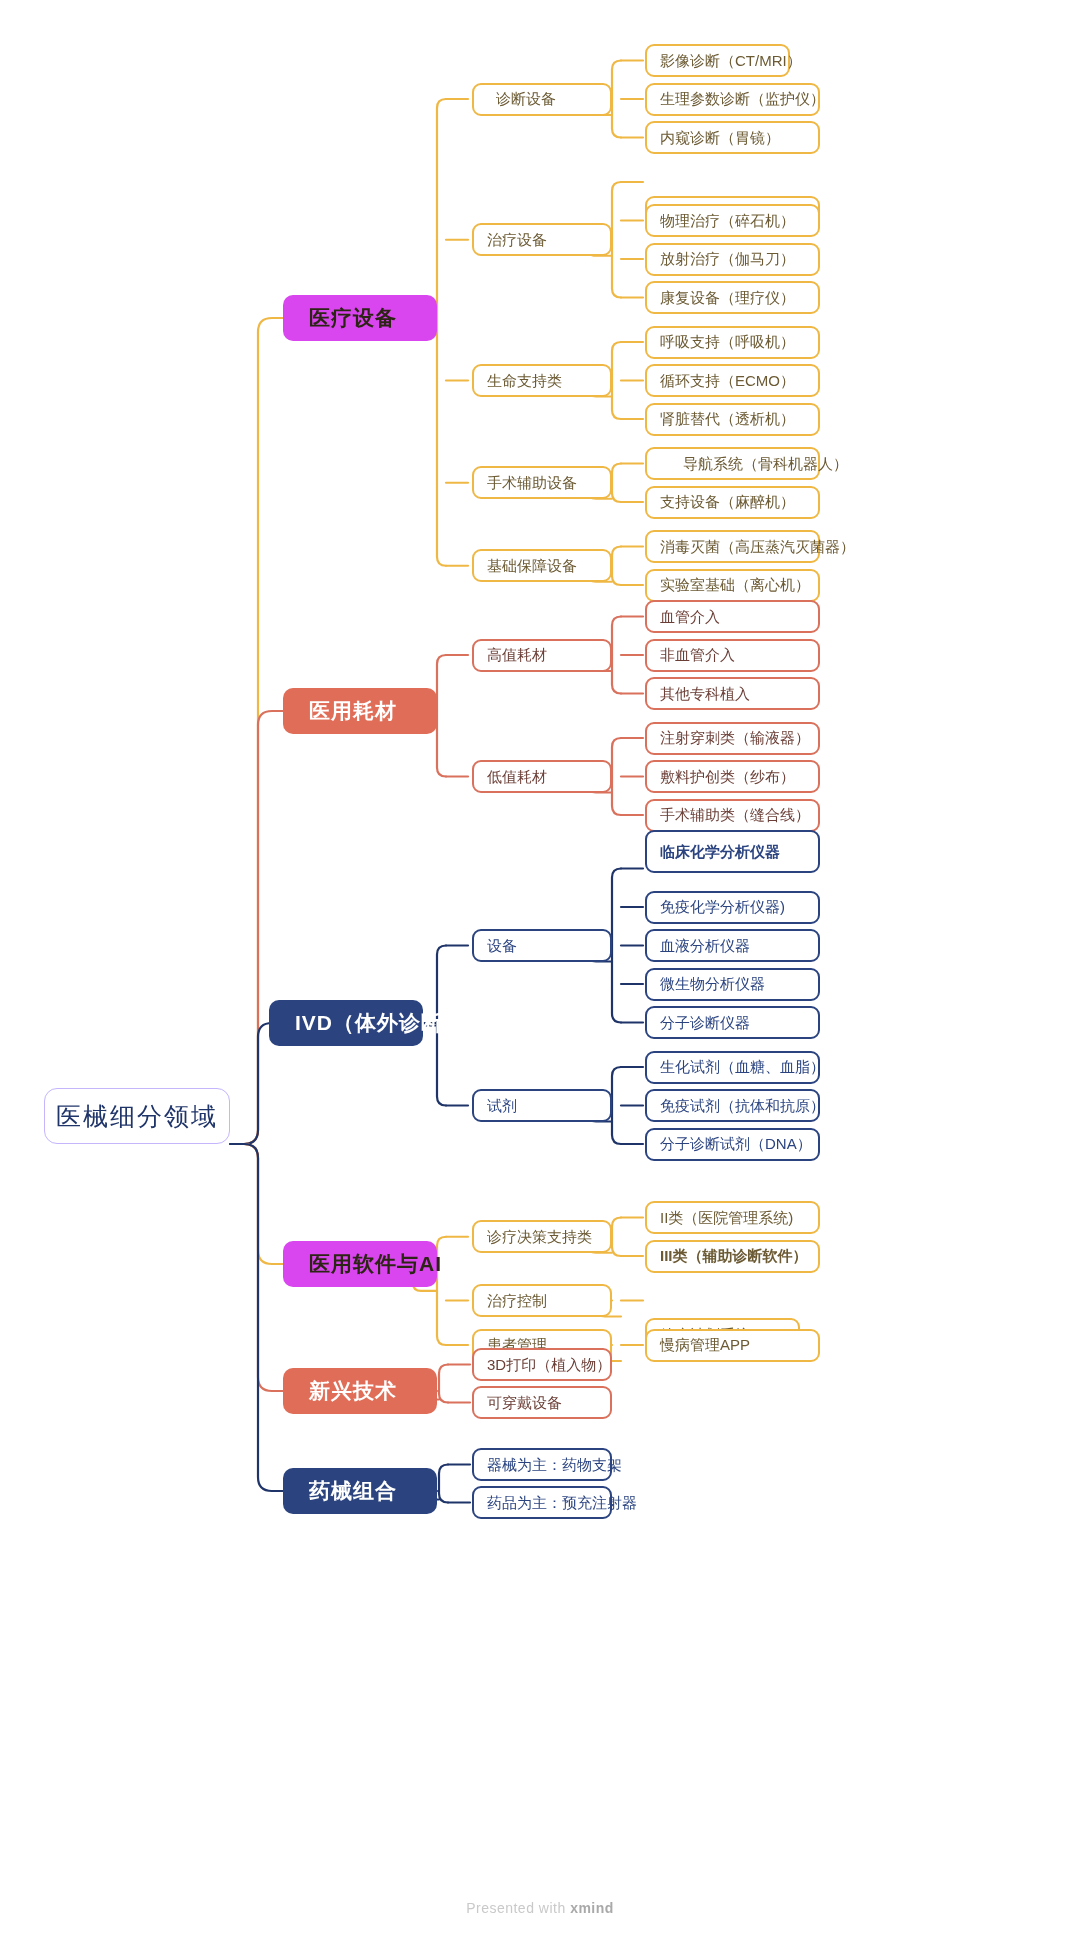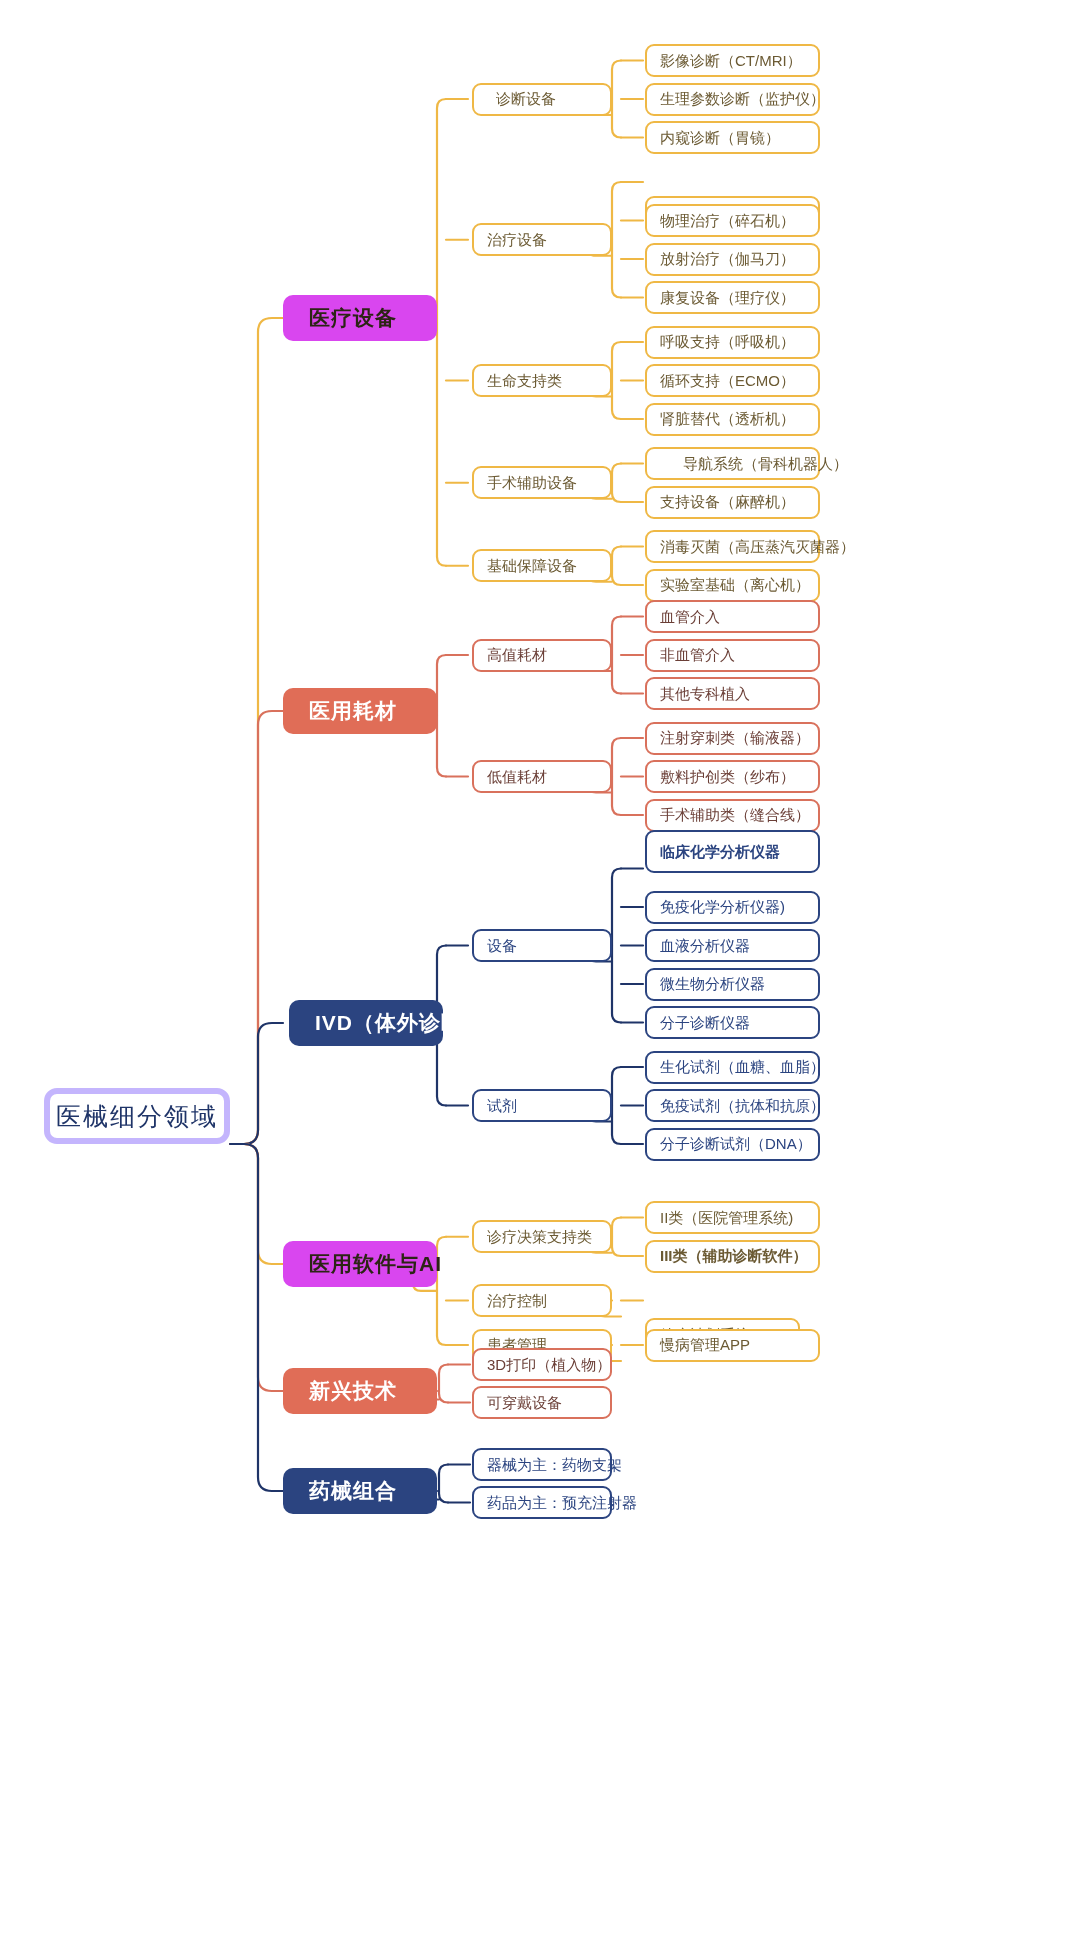--- a/index.html
+++ b/index.html
@@ -24,21 +24,21 @@
   .node {
     position: absolute;
     display: flex;
     align-items: center;
     border-radius: 9px;
     white-space: nowrap;
     line-height: 1.15;
   }
   
   .root {
-    border: 6px solid #c4b5fd;
+    border: 1px solid #c4b5fd;
     background: #ffffff;
     color: #1F3468;
     font-size: 25px;
     border-radius: 13px;
     justify-content: center;
     letter-spacing: 2px;
   }
   
   .branch {
     border-radius: 10px;
@@ -181,21 +181,21 @@
       <path d="M230,1144 H244 q14,0 14,14 V1377 q0,14 14,14 H283" fill="none" stroke="#D9715C" stroke-width="2.2" stroke-linecap="round"></path>
       <path d="M448,1464.5 H470" fill="none" stroke="#1F3468" stroke-width="2.2" stroke-linecap="round"></path>
       <path d="M448,1502.5 H470" fill="none" stroke="#1F3468" stroke-width="2.2" stroke-linecap="round"></path>
       <path d="M448,1464.5 q-9,0 -9,9 V1493.5 q0,9 9,9" fill="none" stroke="#1F3468" stroke-width="2.2" stroke-linecap="round"></path>
       <path d="M437,1491 H423 q-8,0 -8,-8" fill="none" stroke="#1F3468" stroke-width="2.2" stroke-linecap="round"></path>
       <path d="M415,1483 V1491.5 q0,8 8,8 H439" fill="none" stroke="#1F3468" stroke-width="2.2" stroke-linecap="round"></path>
       <path d="M230,1144 H244 q14,0 14,14 V1477 q0,14 14,14 H283" fill="none" stroke="#1F3468" stroke-width="2.2" stroke-linecap="round"></path>
     </svg>
   <div id="nodes">
       <div class="node branch amber" style="left: 283px; top: 295px; width: 154px; height: 46px;">医疗设备</div>
-      <div class="node box amber" style="left: 645px; top: 44px; width: 175px; height: 33px;">影像诊断（CT/MRI）</div>
+      <div class="node box amber" style="left: 645px; top: 44px; width: 145px; height: 33px;">影像诊断（CT/MRI）</div>
       <div class="node box amber" style="left: 645px; top: 82.5px; width: 175px; height: 33px;">生理参数诊断（监护仪）</div>
       <div class="node box amber" style="left: 645px; top: 121px; width: 175px; height: 33px;">内窥诊断（胃镜）</div>
       <div class="node box l2 amber" style="left: 472px; top: 82.5px; width: 140px; height: 33px; padding-left: 22px;">诊断设备</div>
       <div class="node box amber" style="left: 645px; top: 165.5px; width: 175px; height: 33px; margin-top: 30px;">能量治疗（射频消融仪）</div>
       <div class="node box amber" style="left: 645px; top: 204px; width: 175px; height: 33px;">物理治疗（碎石机）</div>
       <div class="node box amber" style="left: 645px; top: 242.5px; width: 175px; height: 33px;">放射治疗（伽马刀）</div>
       <div class="node box amber" style="left: 645px; top: 281px; width: 175px; height: 33px;">康复设备（理疗仪）</div>
       <div class="node box l2 amber" style="left: 472px; top: 223.25px; width: 140px; height: 33px;">治疗设备</div>
       <div class="node box amber" style="left: 645px; top: 325.5px; width: 175px; height: 33px;">呼吸支持（呼吸机）</div>
       <div class="node box amber" style="left: 645px; top: 364px; width: 175px; height: 33px;">循环支持（ECMO）</div>
@@ -209,21 +209,21 @@
       <div class="node box l2 amber" style="left: 472px; top: 549.25px; width: 140px; height: 33px;">基础保障设备</div>
       <div class="node branch coral" style="left: 283px; top: 688px; width: 154px; height: 46px;">医用耗材</div>
       <div class="node box coral" style="left: 645px; top: 600px; width: 175px; height: 33px;">血管介入</div>
       <div class="node box coral" style="left: 645px; top: 638.5px; width: 175px; height: 33px;">非血管介入</div>
       <div class="node box coral" style="left: 645px; top: 677px; width: 175px; height: 33px;">其他专科植入</div>
       <div class="node box l2 coral" style="left: 472px; top: 638.5px; width: 140px; height: 33px;">高值耗材</div>
       <div class="node box coral" style="left: 645px; top: 721.5px; width: 175px; height: 33px;">注射穿刺类（输液器）</div>
       <div class="node box coral" style="left: 645px; top: 760px; width: 175px; height: 33px;">敷料护创类（纱布）</div>
       <div class="node box coral" style="left: 645px; top: 798.5px; width: 175px; height: 33px;">手术辅助类（缝合线）</div>
       <div class="node box l2 coral" style="left: 472px; top: 760px; width: 140px; height: 33px;">低值耗材</div>
-      <div class="node branch navy" style="left: 289px; top: 1000px; width: 154px; height: 46px;">IVD（体外诊断)</div>
+      <div class="node branch navy" style="left: 269px; top: 1000px; width: 154px; height: 46px;">IVD（体外诊断)</div>
       <div class="node box navy" style="left: 645px; top: 830px; width: 175px; height: 43px; font-weight: bold;">临床化学分析仪器</div>
       <div class="node box navy" style="left: 645px; top: 890.5px; width: 175px; height: 33px;">免疫化学分析仪器)</div>
       <div class="node box navy" style="left: 645px; top: 929px; width: 175px; height: 33px;">血液分析仪器</div>
       <div class="node box navy" style="left: 645px; top: 967.5px; width: 175px; height: 33px;">微生物分析仪器</div>
       <div class="node box navy" style="left: 645px; top: 1006px; width: 175px; height: 33px;">分子诊断仪器</div>
       <div class="node box l2 navy" style="left: 472px; top: 929px; width: 140px; height: 33px;">设备</div>
       <div class="node box navy" style="left: 645px; top: 1050.5px; width: 175px; height: 33px;">生化试剂（血糖、血脂）</div>
       <div class="node box navy" style="left: 645px; top: 1089px; width: 175px; height: 33px;">免疫试剂（抗体和抗原）</div>
       <div class="node box navy" style="left: 645px; top: 1127.5px; width: 175px; height: 33px;">分子诊断试剂（DNA）</div>
       <div class="node box l2 navy" style="left: 472px; top: 1089px; width: 140px; height: 33px;">试剂</div>
@@ -236,13 +236,16 @@
       <div class="node box amber" style="left: 645px; top: 1328.5px; width: 175px; height: 33px;">慢病管理APP</div>
       <div class="node box l2 amber" style="left: 472px; top: 1328.5px; width: 140px; height: 33px;">患者管理</div>
       <div class="node branch coral" style="left: 283px; top: 1368px; width: 154px; height: 46px;">新兴技术</div>
       <div class="node box l2 coral" style="left: 472px; top: 1348px; width: 140px; height: 33px;">3D打印（植入物）</div>
       <div class="node box l2 coral" style="left: 472px; top: 1386px; width: 140px; height: 33px;">可穿戴设备</div>
       <div class="node branch navy" style="left: 283px; top: 1468px; width: 154px; height: 46px;">药械组合</div>
       <div class="node box l2 navy" style="left: 472px; top: 1448px; width: 140px; height: 33px;">器械为主：药物支架</div>
       <div class="node box l2 navy" style="left: 472px; top: 1486px; width: 140px; height: 33px;">药品为主：预充注射器</div>
       <div class="node root" style="left: 44px; top: 1088px; width: 186px; height: 56px;">医械细分领域</div>
     </div>
+  <div class="footer" style="top:1900px;">
+    <span>Presented with </span><b>xmind</b>
+  </div>
 </div>
 
 </body></html>

